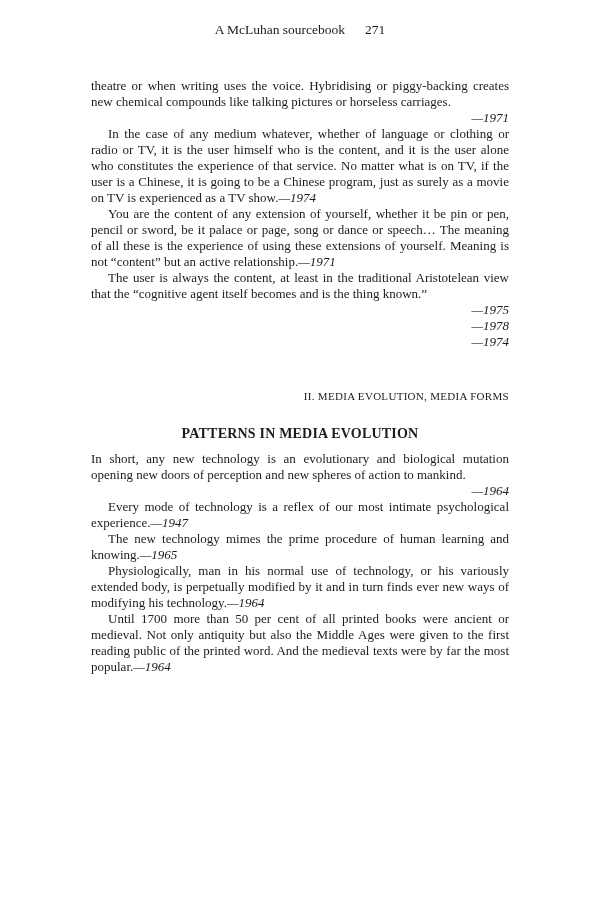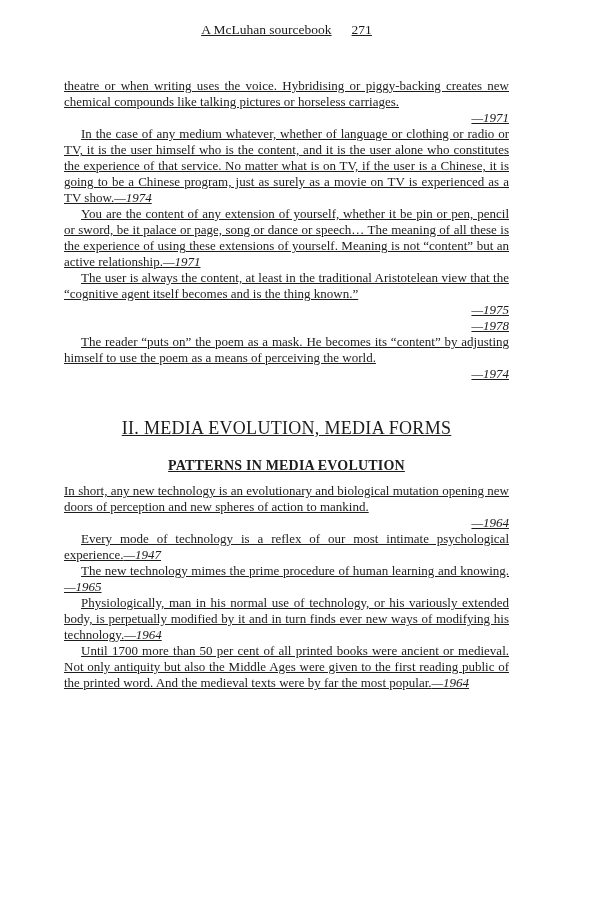--- a/index.html
+++ b/index.html
@@ -7,22 +7,21 @@
     width: 600px; height: 900px;
     background: #ffffff;
     font-family: "Liberation Serif", "DejaVu Serif", serif;
     color: #1c1c1c;
     overflow: hidden;
   }
   .book-page {
     position: relative;
     width: 600px; height: 900px;
     background: #ffffff;
-    padding: 22px 91px 0 64px;
-    text-decoration: underline;
+    padding: 22px 91px 0 91px;
   }
   .running-head {
     display: flex;
     justify-content: center;
     align-items: baseline;
     gap: 20px;
     font-size: 13.5px;
     margin-bottom: 40px;
     color: #1c1c1c;
   }
@@ -33,23 +32,23 @@
   }
   .page-content p { margin: 0; }
   .para { text-align: justify; }
   .para.indent { text-indent: 17px; }
   .it { font-style: italic; }
   .date-line {
     text-align: right;
     font-style: italic;
   }
   .heading {
-    text-align: center;
+    text-align: right;
     font-weight: normal;
-    font-size: 18px;
+    font-size: 11px;
     line-height: 16px;
     margin-top: 38px;
     letter-spacing: 0.3px;
   }
   .subheading {
     text-align: center;
     font-weight: bold;
     font-size: 14px;
     line-height: 16px;
     margin-top: 22px;
@@ -66,21 +65,20 @@
     <span>271</span>
   </div>
   <div class="page-content">
       <p class="para"><span>theatre or when writing uses the voice. Hybridising or piggy-backing creates new chemical compounds like talking pictures or horseless carriages.</span></p>
       <p class="date-line">—1971</p>
       <p class="para indent"><span>In the case of any medium whatever, whether of language or clothing or radio or TV, it is the user himself who is the content, and it is the user alone who constitutes the experience of that service. No matter what is on TV, if the user is a Chinese, it is going to be a Chinese program, just as surely as a movie on TV is experienced as a TV show.</span><span class="it">—1974</span></p>
       <p class="para indent"><span>You are the content of any extension of yourself, whether it be pin or pen, pencil or sword, be it palace or page, song or dance or speech… The meaning of all these is the experience of using these extensions of yourself. Meaning is not “content” but an active relationship.</span><span class="it">—1971</span></p>
       <p class="para indent"><span>The user is always the content, at least in the traditional Aristotelean view that the “cognitive agent itself becomes and is the thing known.”</span></p>
       <p class="date-line">—1975</p>
       <p class="date-line">—1978</p>
-      <p class="para indent"><span>The reader “puts on” the poem as a mask. He becomes its “content” by adjusting himself to use the poem as a means of perceiving the world.</span></p>
       <p class="date-line">—1974</p>
       <h2 class="heading">II. MEDIA EVOLUTION, MEDIA FORMS</h2>
       <h2 class="subheading">PATTERNS IN MEDIA EVOLUTION</h2>
       <p class="para"><span>In short, any new technology is an evolutionary and biological mutation opening new doors of perception and new spheres of action to mankind.</span></p>
       <p class="date-line">—1964</p>
       <p class="para indent"><span>Every mode of technology is a reflex of our most intimate psychological experience.</span><span class="it">—1947</span></p>
       <p class="para indent"><span>The new technology mimes the prime procedure of human learning and knowing.</span><span class="it">—1965</span></p>
       <p class="para indent"><span>Physiologically, man in his normal use of technology, or his variously extended body, is perpetually modified by it and in turn finds ever new ways of modifying his technology.</span><span class="it">—1964</span></p>
       <p class="para indent"><span>Until 1700 more than 50 per cent of all printed books were ancient or medieval. Not only antiquity but also the Middle Ages were given to the first reading public of the printed word. And the medieval texts were by far the most popular.</span><span class="it">—1964</span></p>
     </div>

